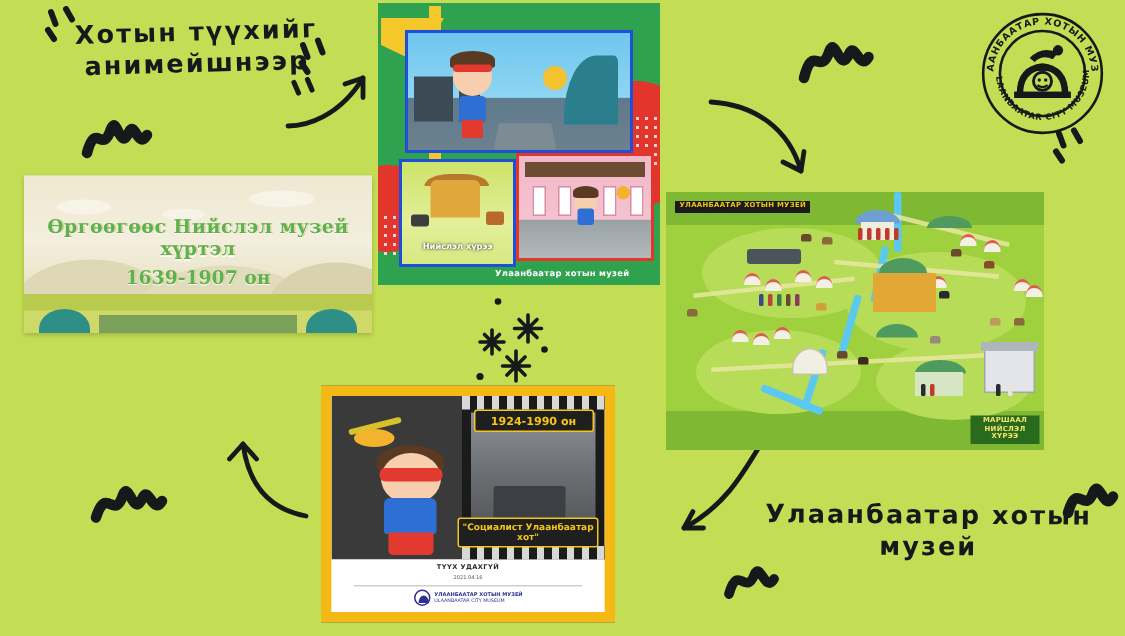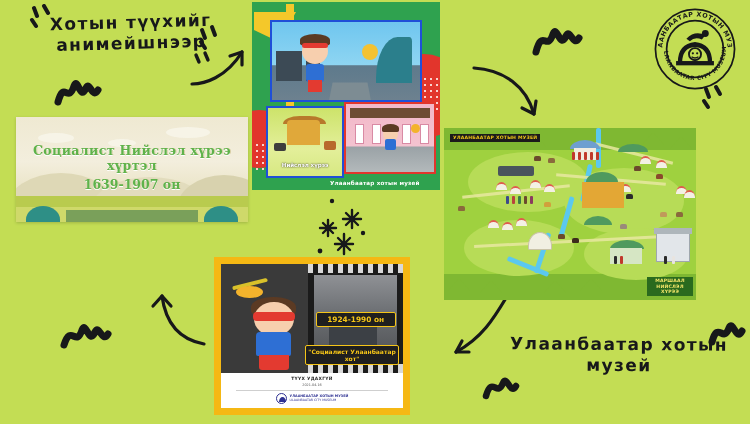--- a/index.html
+++ b/index.html
@@ -239,21 +239,21 @@
     background: linear-gradient(#8f9195 0%, #6f7276 40%, #4e5053 100%);
   }
   #card-bottom .film .truck {
     position:absolute; left:18%; bottom:18%; width:58%; height:26%;
     background:#3c4045; border-radius:2px;
   }
   #card-bottom .badge-year {
     position:absolute; left:52%; top:8%; width:44%;
     background:#1f1f1f; border:1px solid #f5c518;
     color:#f5c518; font-size:7.4px; font-weight:700;
-    text-align:center; padding:2px 0; border-radius:2px;margin-top:39px;
+    text-align:center; padding:2px 0; border-radius:2px;
   }
   #card-bottom .badge-sub {
     position:absolute; left:46%; bottom:8%; width:52%;
     background:#1f1f1f; border:1px solid #f5c518;
     color:#f5c518; font-size:6px; font-weight:700;
     text-align:center; padding:2px 0; border-radius:2px;
   }
   #card-bottom .boy {
     position:absolute; left:12%; bottom:0; width:34%; height:78%;
   }
@@ -437,21 +437,21 @@
     <div class="cloud" style="left:92px;top:22px;width:28px;height:8px;"></div>
     <div class="hill" style="left:-10px;top:56px;width:110px;height:36px;background:#ded8b6;"></div>
     <div class="hill" style="left:74px;top:60px;width:120px;height:34px;background:#e2dcbd;"></div>
     <div class="hill" style="left:160px;top:58px;width:96px;height:36px;background:#d8d2ae;"></div>
     <div class="ground"></div>
     <div class="ground2"></div>
     <div class="tent" style="left:10px;"></div>
     <div class="tent" style="right:10px;"></div>
     <div class="panel"></div>
     <div class="txt">
-      <span class="l1">Социалист Нийслэл хүрээ хүртэл</span>
+      <span class="l1">Өргөөгөөс Нийслэл музей хүртэл</span>
       <span class="l2">1639-1907 он</span>
     </div>
   </div>
 
   <div class="card" id="collage-top">
     <div class="bg-green"></div>
     <div class="deco-yellow"></div>
     <div class="deco-bar"></div>
     <div class="deco-red-circle"></div>
     <div class="deco-red-circle2"></div>

